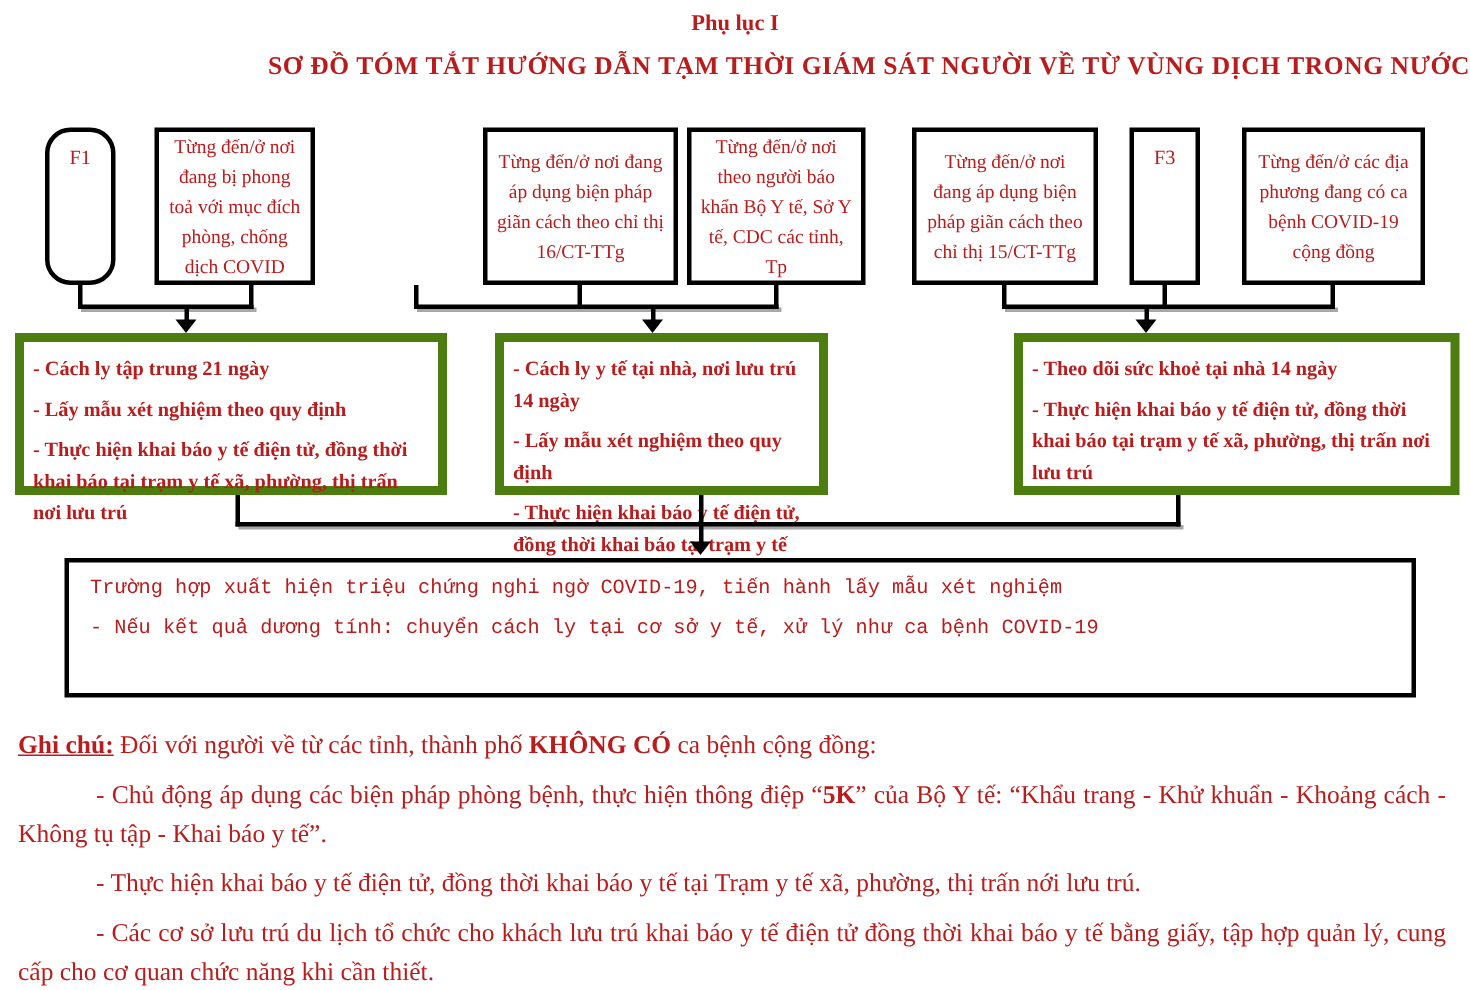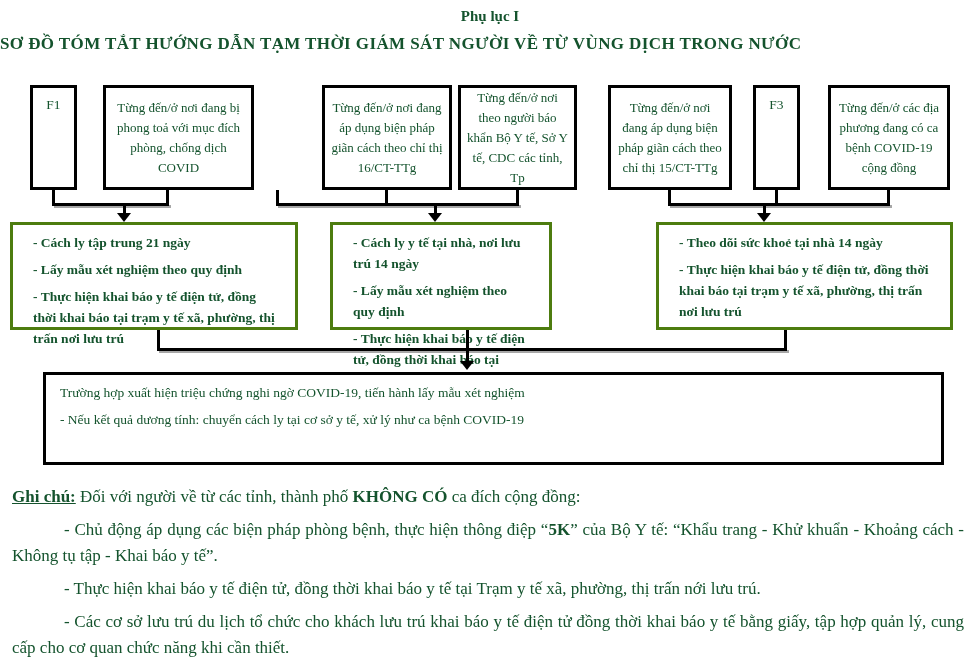--- a/index.html
+++ b/index.html
@@ -1,47 +1,47 @@
 <!DOCTYPE html>
 <html><head>
 <meta charset="utf-8">
 <style>
   html,body{margin:0;padding:0;background:#ffffff;}
   .page{
     position:relative;width:980px;height:660px;background:#ffffff;
-    font-family:"Liberation Serif","DejaVu Serif",serif;color:#14532d;overflow:hidden;
+    font-family:"Liberation Serif","DejaVu Serif",serif;color:#b91c1c;overflow:hidden;
   }
   .title-appendix{
     position:absolute;top:8px;left:0;width:980px;text-align:center;
     font-size:15px;font-weight:bold;
   }
   .title-main{
-    position:absolute;top:34px;left:0;width:980px;text-align:left;
+    position:absolute;top:34px;left:0;width:980px;text-align:right;
     font-size:17px;font-weight:bold;letter-spacing:0.4px;
   }
   
   .src-box{
     position:absolute;top:85px;height:105px;border:3px solid #000;box-sizing:border-box;
     display:flex;align-items:center;justify-content:center;text-align:center;
     font-size:13px;line-height:20px;padding:2px 5px;background:#fff;
   }
   .src-box.fcase{align-items:flex-start;padding-top:7px;font-size:13.5px;}
   
   .out-box{
-    position:absolute;top:222px;height:108px;border:3px solid #4d7c0f;box-sizing:border-box;
-    font-size:13.5px;line-height:21px;padding:7px 20px 4px;background:#fff;text-align:left;
+    position:absolute;top:222px;height:108px;border:6px solid #4d7c0f;box-sizing:border-box;
+    font-size:13.5px;line-height:21px;padding:7px 6px 4px;background:#fff;text-align:left;
   }
   .out-box p{margin:0 0 6px;font-weight:bold;}
   .out-box p.bold{font-weight:bold;}
   
   .res-box{
     position:absolute;left:43px;top:372px;width:901px;height:93px;border:3px solid #000;
     box-sizing:border-box;font-size:13.5px;line-height:21px;padding:7px 14px;background:#fff;
   }
-  .res-box p{margin:0 0 6px;}
+  .res-box p{margin:0 0 6px;font-family:Liberation Mono, monospace;}
   
   .vline{position:absolute;width:3px;background:#000;}
   .hline{position:absolute;height:3px;background:#000;box-shadow:2px 2px 0 rgba(60,60,60,0.45);}
   .stem{position:absolute;width:3px;background:#000;}
   .ahead{position:absolute;width:0;height:0;border-left:7px solid transparent;
          border-right:7px solid transparent;border-top:9px solid #000;}
   
   .notes{position:absolute;left:12px;top:484px;width:952px;font-size:17px;line-height:26px;}
   .notes p{margin:0 0 7px;}
   .notes p.indent{text-indent:52px;text-align:justify;}
@@ -49,24 +49,24 @@
   .b{font-weight:bold;font-family:Liberation Serif, serif;}
 </style>
 </head>
 <body>
 
 <div class="page">
 
   <div class="title-appendix">Phụ lục I</div>
   <div class="title-main">SƠ ĐỒ TÓM TẮT HƯỚNG DẪN TẠM THỜI GIÁM SÁT NGƯỜI VỀ TỪ VÙNG DỊCH TRONG NƯỚC</div>
 
-  <div class="src-box fcase" style="left:30px;width:47px;">
+  <div class="src-box fcase" style="left:30px;width:47px;border-radius:17px;">
       <span>F1</span>
     </div>
-  <div class="src-box" style="left:103px;width:151px;">
+  <div class="src-box" style="left:103px;width:107px;">
       <span>Từng đến/ở nơi đang bị phong toả với mục đích phòng, chống dịch COVID</span>
     </div>
   <div class="src-box" style="left:322px;width:130px;">
       <span>Từng đến/ở nơi đang áp dụng biện pháp giãn cách theo chỉ thị 16/CT-TTg</span>
     </div>
   <div class="src-box" style="left:458px;width:119px;">
       <span>Từng đến/ở nơi theo người báo khẩn Bộ Y tế, Sở Y tế, CDC các tỉnh, Tp</span>
     </div>
   <div class="src-box" style="left:608px;width:124px;">
       <span>Từng đến/ở nơi đang áp dụng biện pháp giãn cách theo chỉ thị 15/CT-TTg</span>
@@ -101,37 +101,37 @@
   <div class="out-box" style="left:10px;width:288px;">
     <p class="bold">- Cách ly tập trung 21 ngày</p>
     <p>- Lấy mẫu xét nghiệm theo quy định</p>
     <p>- Thực hiện khai báo y tế điện tử, đồng thời khai báo tại trạm y tế xã, phường, thị trấn nơi lưu trú</p>
   </div>
   <div class="out-box" style="left:330px;width:222px;">
     <p class="bold">- Cách ly y tế tại nhà, nơi lưu trú 14 ngày</p>
     <p>- Lấy mẫu xét nghiệm theo quy định</p>
     <p>- Thực hiện khai báo y tế điện tử, đồng thời khai báo tại trạm y tế xã, phường, thị trấn nơi lưu trú</p>
   </div>
-  <div class="out-box" style="left:656px;width:297px;">
+  <div class="out-box" style="left:676px;width:297px;">
     <p class="bold">- Theo dõi sức khoẻ tại nhà 14 ngày</p>
     <p>- Thực hiện khai báo y tế điện tử, đồng thời khai báo tại trạm y tế xã, phường, thị trấn nơi lưu trú</p>
   </div>
 
   <div class="vline" style="left:157px;top:330px;height:21px;"></div>
   <div class="vline" style="left:466px;top:330px;height:21px;"></div>
   <div class="vline" style="left:784px;top:330px;height:21px;"></div>
   <div class="hline" style="left:157px;top:348px;width:630px;"></div>
   <div class="stem" style="left:466px;top:350px;height:12px;"></div>
   <div class="ahead" style="left:460px;top:361px;"></div>
 
   <div class="res-box">
     <p>Trường hợp xuất hiện triệu chứng nghi ngờ COVID-19, tiến hành lấy mẫu xét nghiệm</p>
     <p>- Nếu kết quả dương tính: chuyển cách ly tại cơ sở y tế, xử lý như ca bệnh COVID-19</p>
   </div>
 
   <div class="notes">
-    <p><span class="gc-label">Ghi chú:</span><span> Đối với người về từ các tỉnh, thành phố </span><span class="b">KHÔNG CÓ</span><span> ca đích cộng đồng:</span></p>
+    <p><span class="gc-label">Ghi chú:</span><span> Đối với người về từ các tỉnh, thành phố </span><span class="b">KHÔNG CÓ</span><span> ca bệnh cộng đồng:</span></p>
     <p class="indent"><span>- Chủ động áp dụng các biện pháp phòng bệnh, thực hiện thông điệp “</span><span class="b">5K</span><span>” của Bộ Y tế: “Khẩu trang - Khử khuẩn - Khoảng cách - Không tụ tập - Khai báo y tế”.</span></p>
     <p class="indent">- Thực hiện khai báo y tế điện tử, đồng thời khai báo y tế tại Trạm y tế xã, phường, thị trấn nới lưu trú.</p>
     <p class="indent">- Các cơ sở lưu trú du lịch tổ chức cho khách lưu trú khai báo y tế điện tử đồng thời khai báo y tế bằng giấy, tập hợp quản lý, cung cấp cho cơ quan chức năng khi cần thiết.</p>
   </div>
 
 </div>
 
 </body></html>

